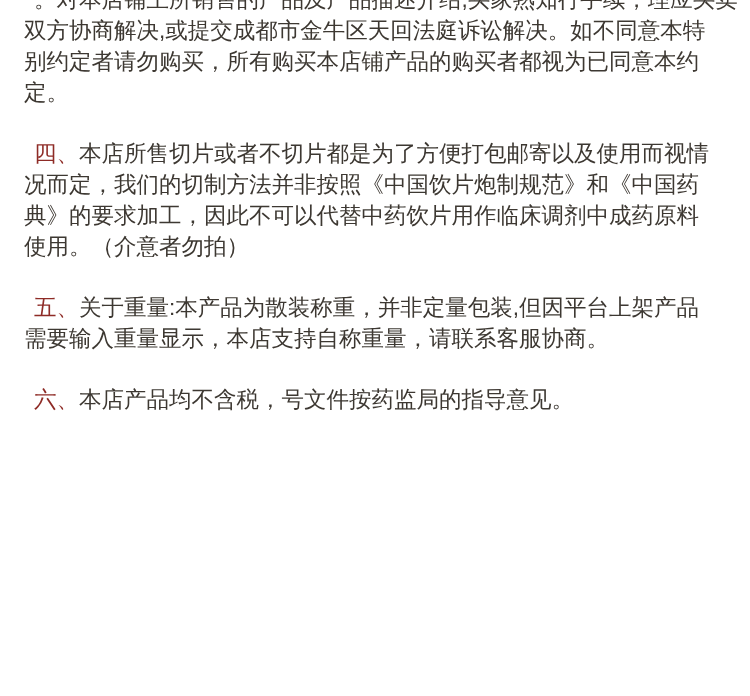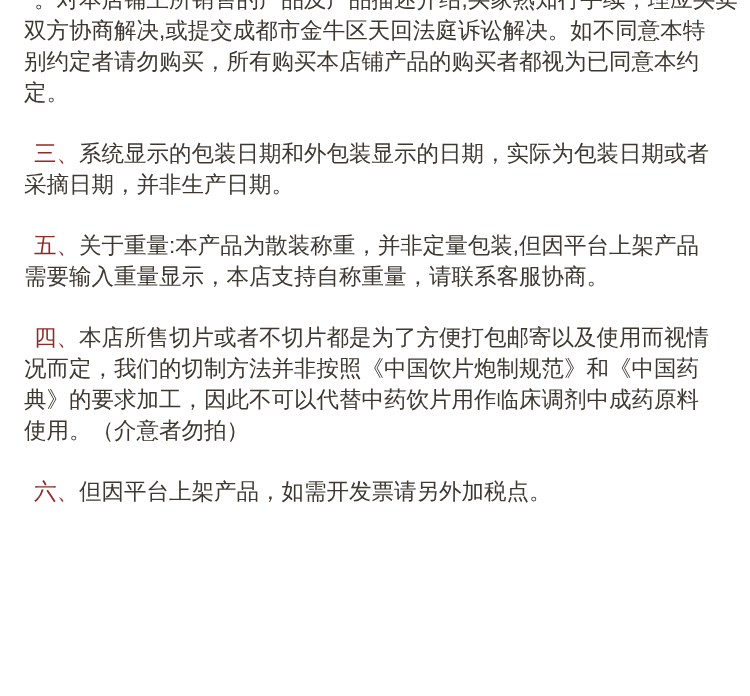--- a/index.html
+++ b/index.html
@@ -38,27 +38,25 @@
 
 <div class="page">
   <div class="content">
 
     <p class="para clipped-top"><span class="num"></span><span>。对本店铺上所销售的产品及产品描述介绍,买家熟知行手续，理应买卖
 双方协商解决,或提交成都市金牛区天回法庭诉讼解决。如不同意本特
 别约定者请勿购买，所有购买本店铺产品的购买者都视为已同意本约
 定。</span></p>
 
 
-    <p class="para"><span class="num">三、</span><span>系统显示的包装日期和外包装显示的日期，实际为包装日期或者
-采摘日期，并非生产日期。</span></p>
-
-    <p class="para"><span class="num">五、</span><span>关于重量:本产品为散装称重，并非定量包装,但因平台上架产品
-需要输入重量显示，本店支持自称重量，请联系客服协商。</span></p>
 
     <p class="para"><span class="num">四、</span><span>本店所售切片或者不切片都是为了方便打包邮寄以及使用而视情
 况而定，我们的切制方法并非按照《中国饮片炮制规范》和《中国药
 典》的要求加工，因此不可以代替中药饮片用作临床调剂中成药原料
 使用。（介意者勿拍）</span></p>
 
-    <p class="para"><span class="num">六、</span><span>但因平台上架产品，如需开发票请另外加税点。</span></p>
+    <p class="para"><span class="num">五、</span><span>关于重量:本产品为散装称重，并非定量包装,但因平台上架产品
+需要输入重量显示，本店支持自称重量，请联系客服协商。</span></p>
+
+    <p class="para"><span class="num">六、</span><span>本店产品均不含税，号文件按药监局的指导意见。</span></p>
 
   </div>
 </div>
 
 </body></html>

